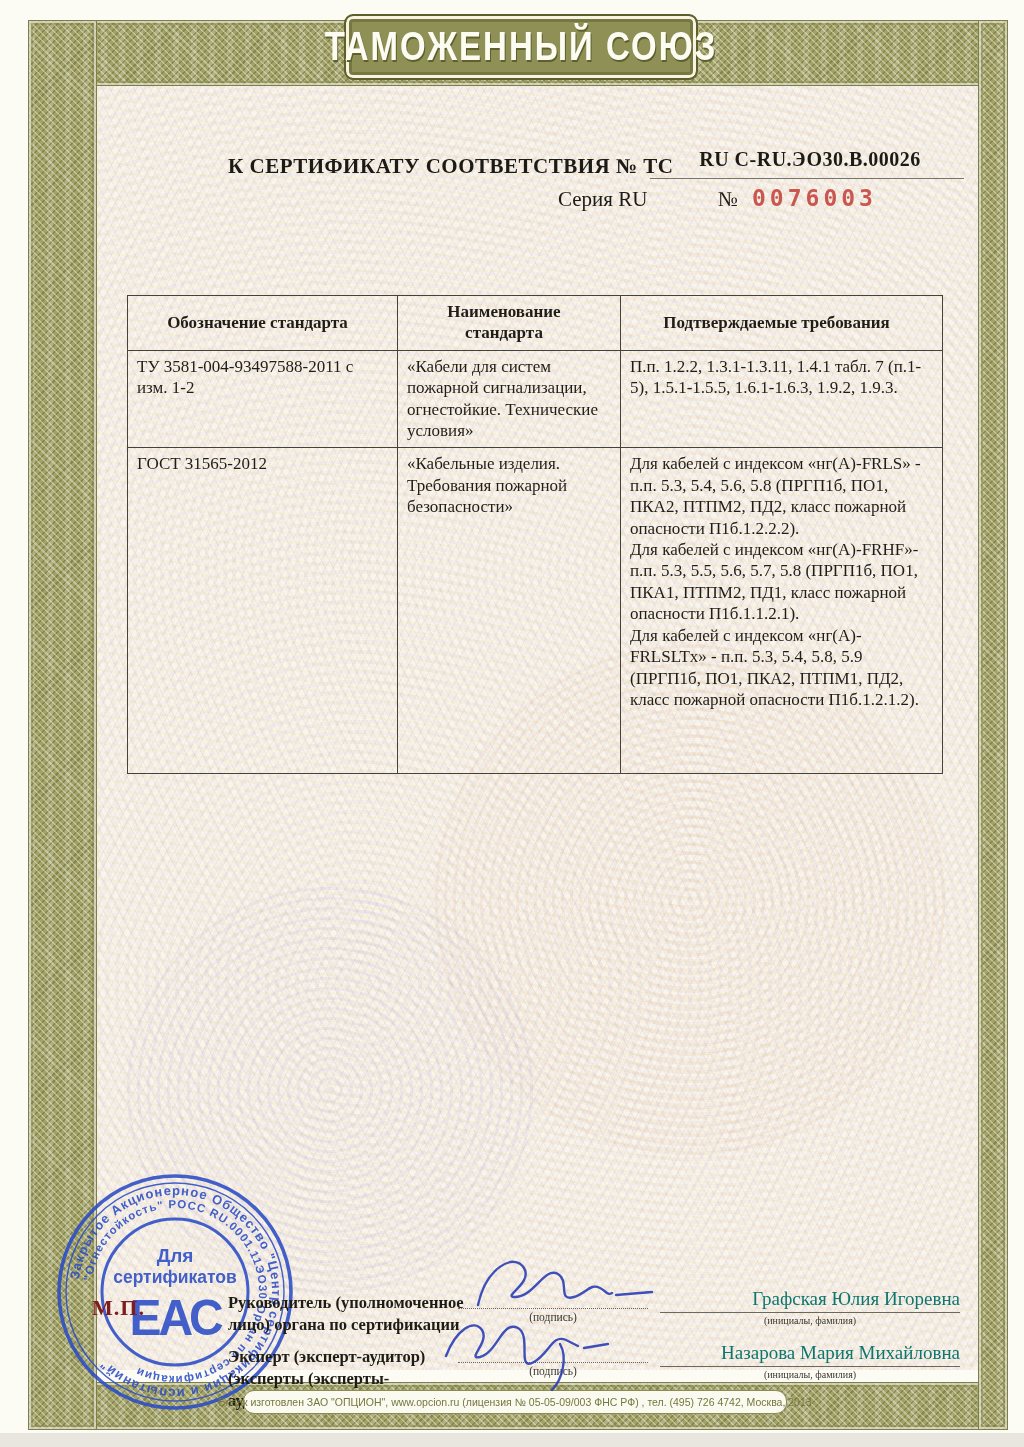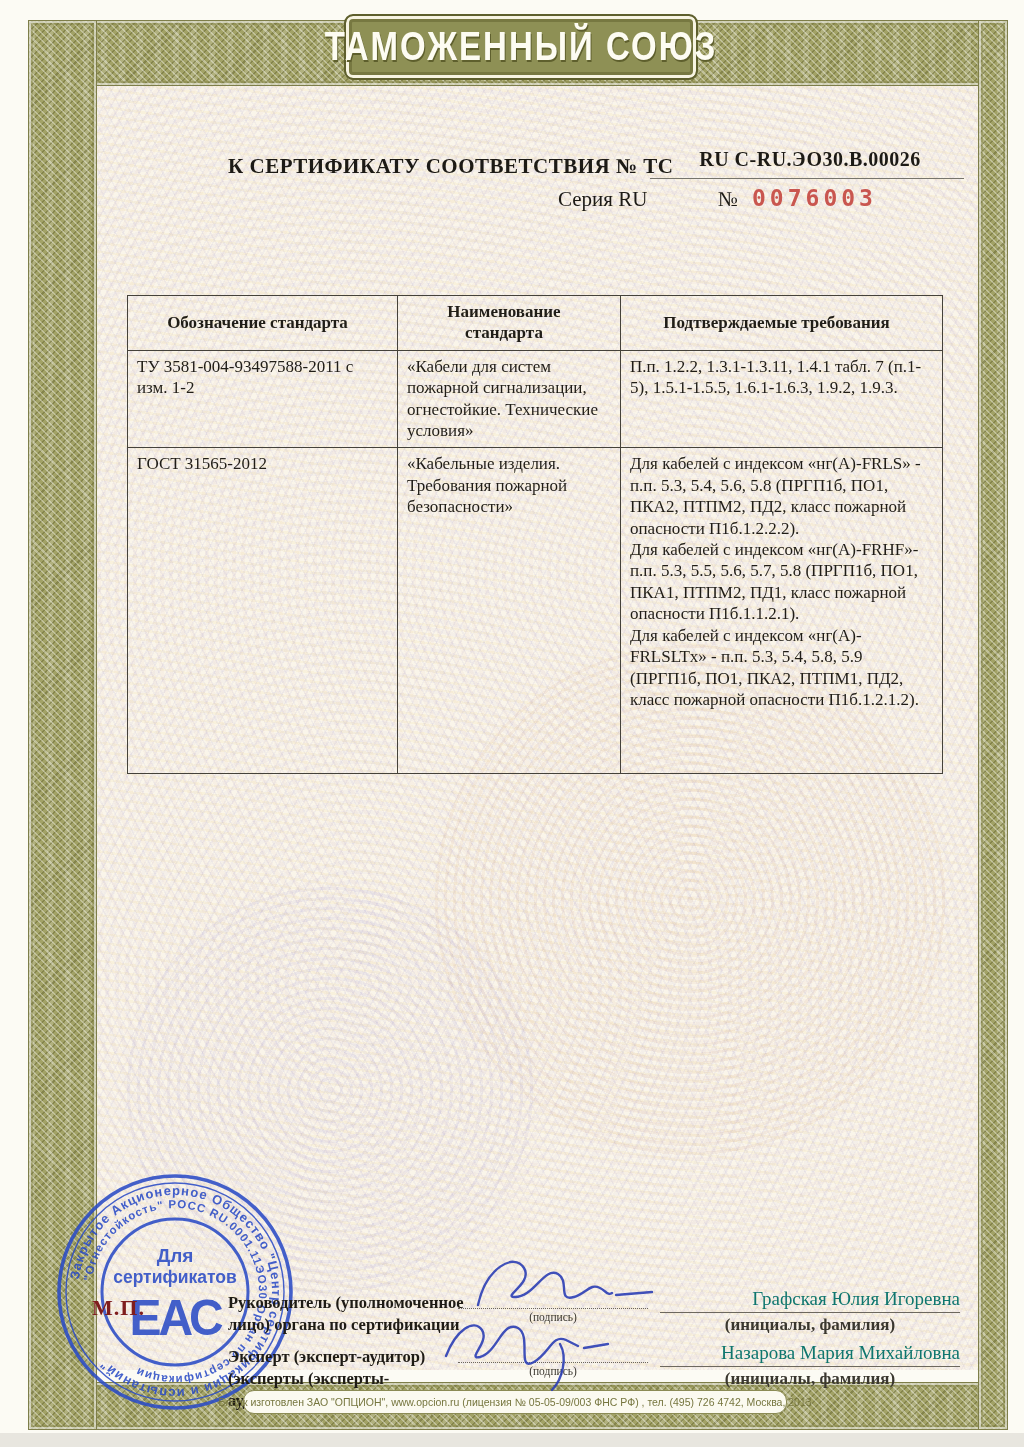--- a/index.html
+++ b/index.html
@@ -102,21 +102,21 @@
   .sig-line2{top:1362px;}
   .sig-caption{position:absolute;left:458px;width:190px;text-align:center;font-size:11.5px;color:#3a372f;}
   .sig-cap1{top:1311px;}
   .sig-cap2{top:1365px;}
   .fio{position:absolute;left:660px;width:300px;text-align:right;font-size:19px;color:#0f766e;white-space:nowrap;}
   .fio1{top:1288px;}
   .fio2{top:1342px;}
   .fio-line{position:absolute;left:660px;width:300px;border-bottom:1.4px solid #6d685e;}
   .fio-line1{top:1312px;}
   .fio-line2{top:1366px;}
-  .fio-caption{position:absolute;left:660px;width:300px;text-align:center;font-size:17px;color:#3a372f;font-weight:bold;}
+  .fio-caption{position:absolute;left:660px;width:300px;text-align:center;font-size:10px;color:#3a372f;}
   .fio-cap1{top:1315px;}
   .fio-cap2{top:1369px;}
   .sig-svg{position:absolute;left:0;top:0;width:1024px;height:1447px;z-index:7;pointer-events:none;}
   
   .imprint-box{
     position:absolute;left:243px;top:1390px;width:542px;height:22px;z-index:6;
     background:#fbfaf0;border:1px solid #8b8b55;border-radius:11px;
     display:flex;align-items:center;justify-content:center;
   }
   .imprint-box span{

